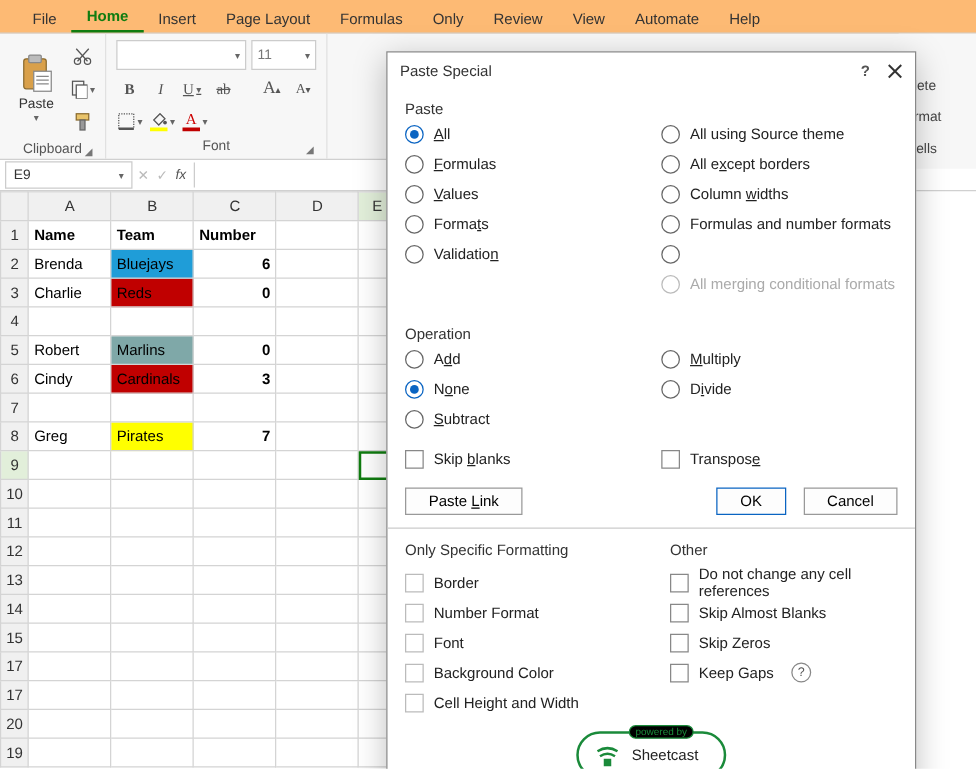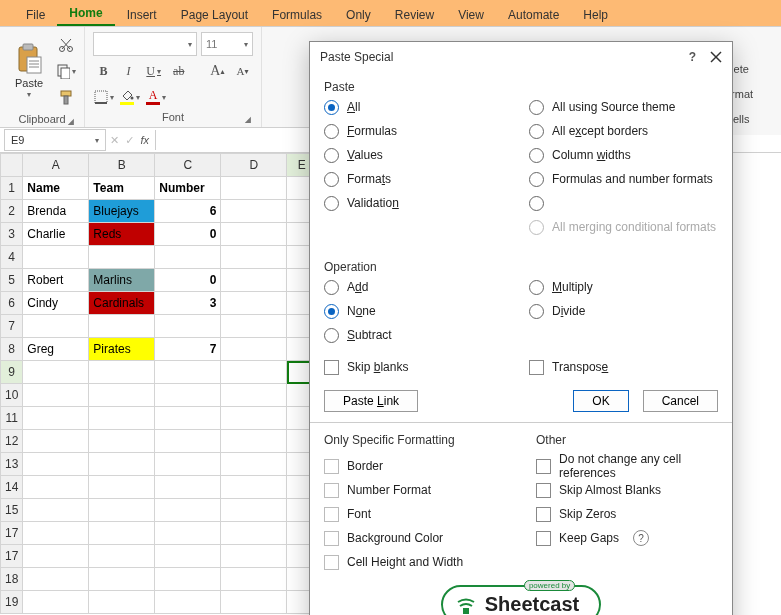--- a/index.html
+++ b/index.html
@@ -239,24 +239,24 @@
     font-size:10px; margin-left:6px; color:#555;
   }
   .sheetcast {
     margin-top:14px; display:flex; justify-content:center;
   }
   .sheetcast .badge {
     border:2px solid #1a8a3a; border-radius:20px; padding:6px 20px 6px 12px;
     display:flex; align-items:center; gap:8px; position:relative;
   }
   .sheetcast .pb {
-    font-size:8px; color:#1a8a3a; position:absolute; top:-7px; right:24px; background:#e5e5e5; padding:0 4px;
+    font-size:8px; color:#1a8a3a; position:absolute; top:-7px; right:24px; background:#000000; padding:0 4px;
     border:1px solid #1a8a3a; border-radius:8px;
   }
-  .sheetcast .text { font-weight:700; font-size:20px; color:#222; }
+  .sheetcast .text { font-weight:400; font-size:12px; color:#222; }
   .sheetcast svg { display:block; }
 </style>
 </head>
 <body>
 
 <div class="menubar">
   <div class="menu-item">File</div>
   <div class="menu-item active">Home</div>
   <div class="menu-item">Insert</div>
   <div class="menu-item">Page Layout</div>
@@ -552,21 +552,21 @@
   <tr>
           <th class="rowh">17</th>
           <td></td>
           <td></td>
           <td></td>
           <td></td>
           <td></td>
           <td></td>
         </tr>
   <tr>
-          <th class="rowh">18</th>
+          <th class="rowh">20</th>
           <td></td>
           <td></td>
           <td></td>
           <td></td>
           <td></td>
           <td></td>
         </tr>
   <tr>
           <th class="rowh">19</th>
           <td></td>

